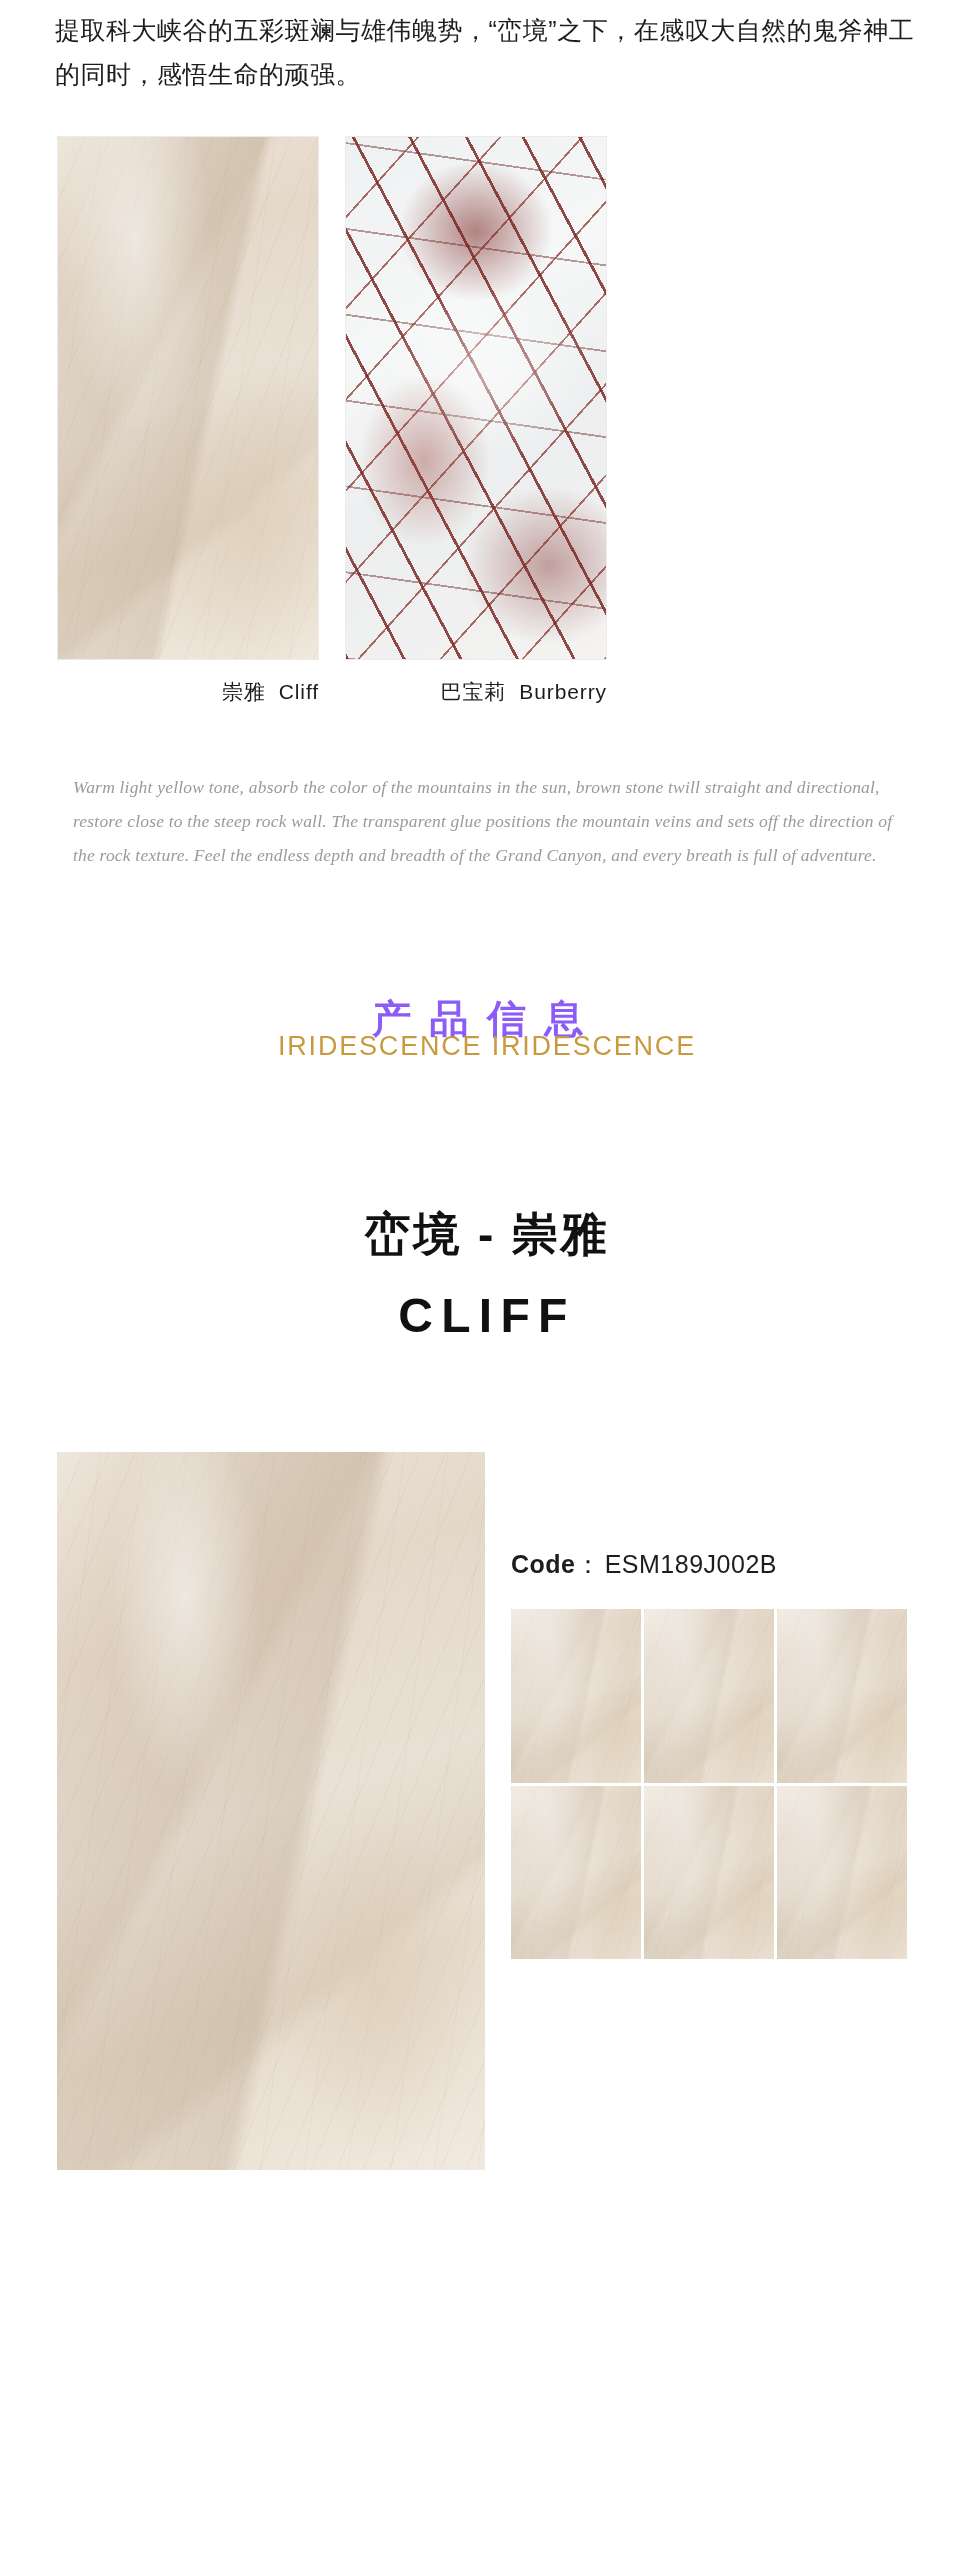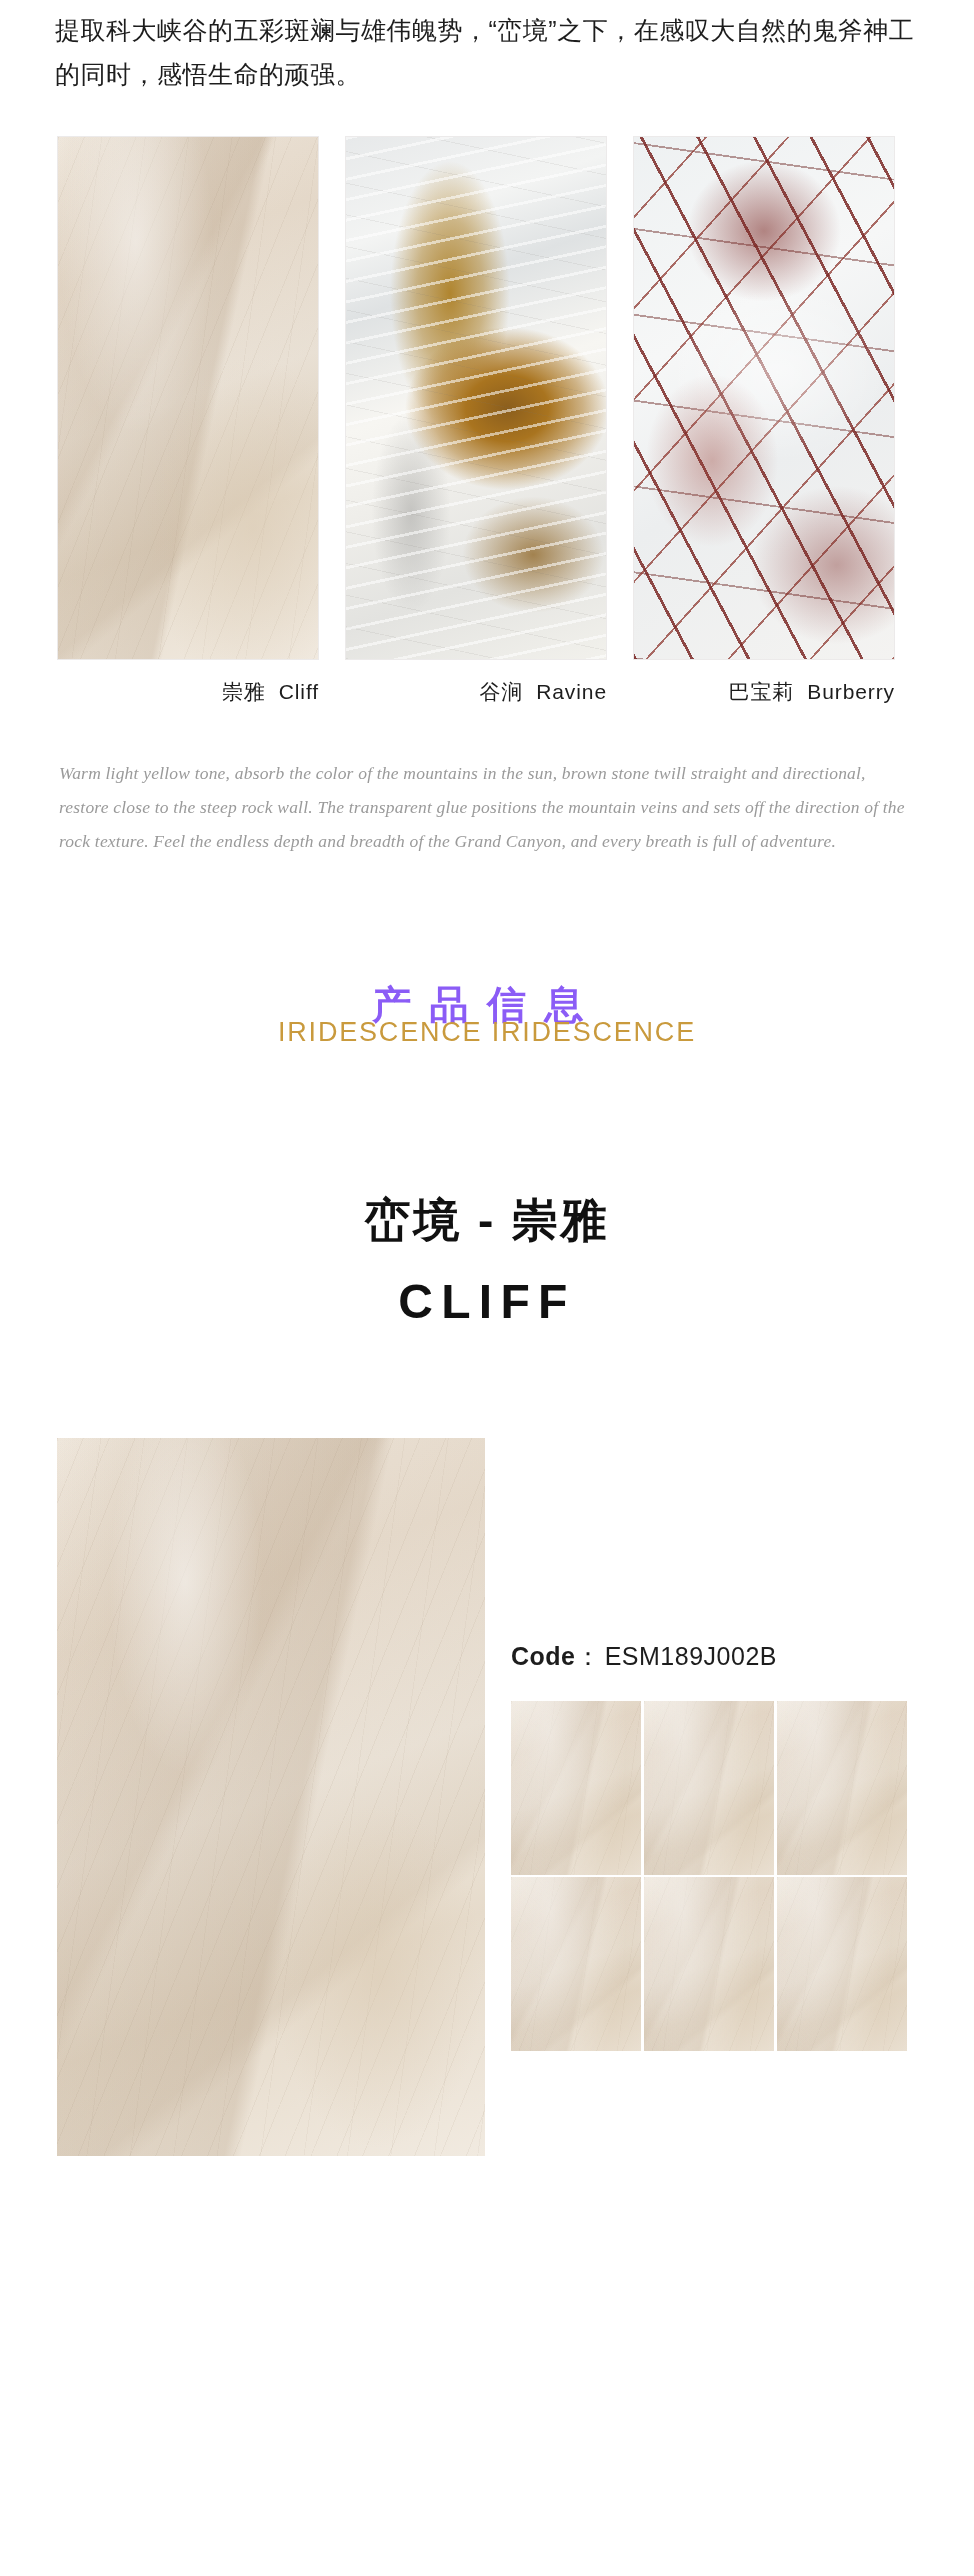--- a/index.html
+++ b/index.html
@@ -129,21 +129,21 @@
   .desc {
     padding: 48px 57px 0 57px;
     font-family: "Liberation Serif", serif;
     font-style: italic;
     font-size: 17.5px;
     line-height: 1.95;
     color: #9a9a9a;
     letter-spacing: 0.2px;
     max-width: 920px;
   }
-  .desc p { margin: 2px; }
+  .desc p { margin: 16px; }
 
   
   .holo {
     margin-top: 120px;
     text-align: center;
     position: relative;
     height: 120px;
   }
   .holo .cn {
     position: absolute;
@@ -179,21 +179,21 @@
     font-weight: 700;
     letter-spacing: 8.3px;
     color: #111;
   }
 
   
   .detail {
     display: flex;
     gap: 26px;
     padding: 109px 57px 0 57px;
-    align-items: center;
+    align-items: flex-start;
   }
   .detail-main {
     width: 428px;
     height: 718px;
     position: relative;
     overflow: hidden;
   }
   .detail-right {
     width: 396px;
     padding-top: 96px;
@@ -234,26 +234,20 @@
 
   <section class="tiles">
 
     <div class="tile-col">
       <div class="tile-img marble-cliff"></div>
       <div class="tile-caption">
         <span>崇雅</span><span class="en">Cliff</span>
       </div>
     </div>
 
-    <div class="tile-col">
-      <div class="tile-img marble-ravine"></div>
-      <div class="tile-caption">
-        <span>谷涧</span><span class="en">Ravine</span>
-      </div>
-    </div>
 
     <div class="tile-col">
       <div class="tile-img marble-burberry"></div>
       <div class="tile-caption">
         <span>巴宝莉</span><span class="en">Burberry</span>
       </div>
     </div>
 
   </section>
 

